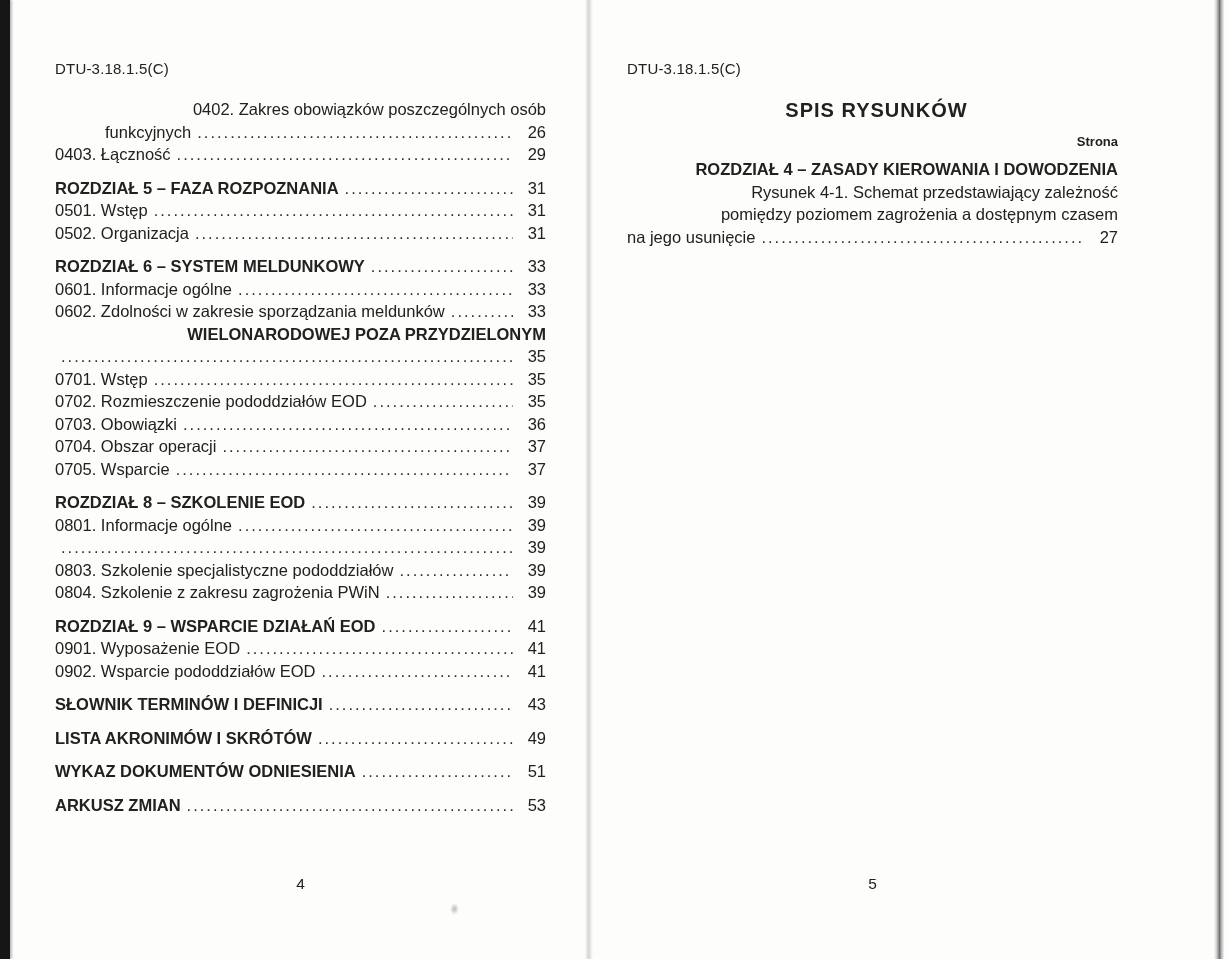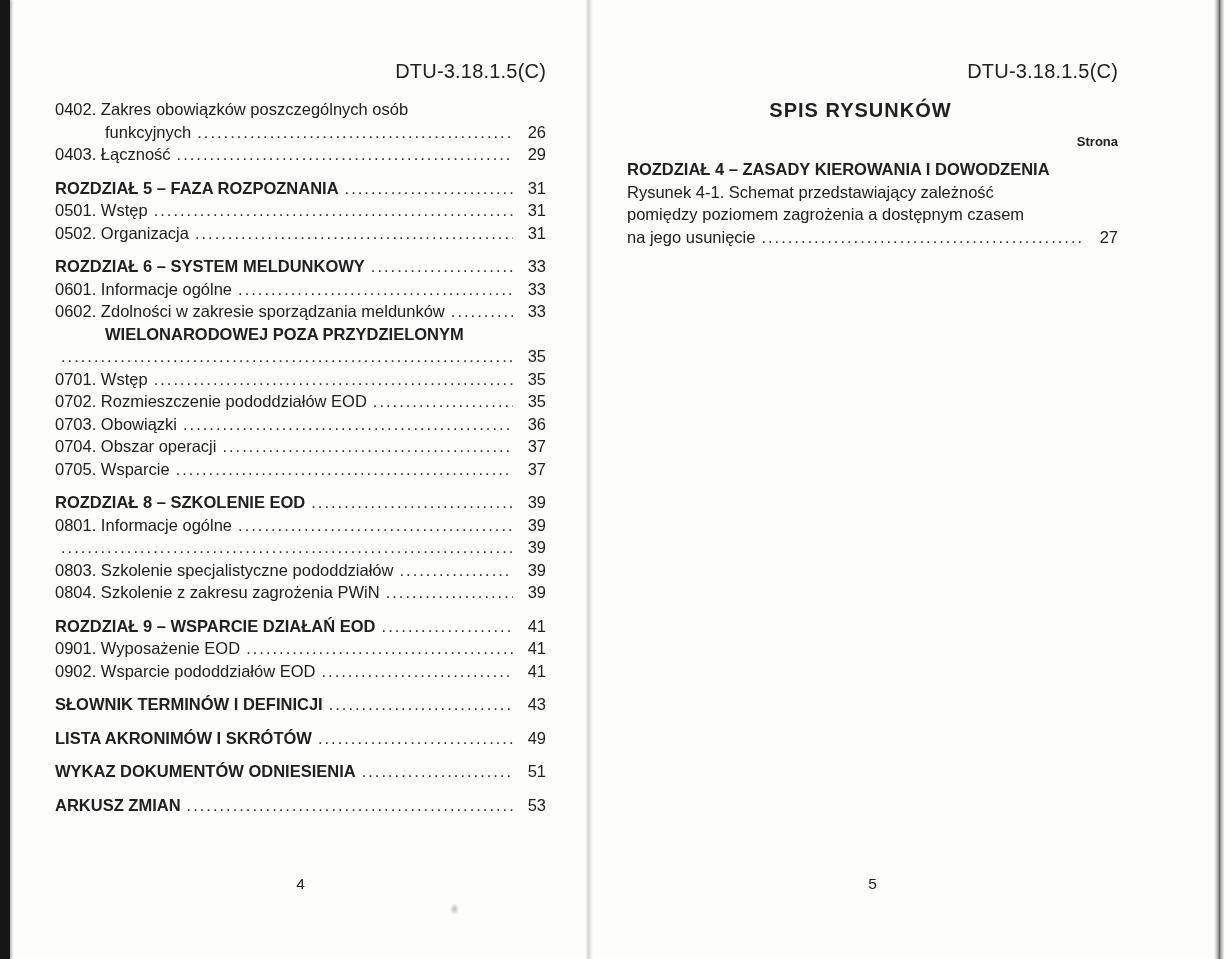--- a/index.html
+++ b/index.html
@@ -29,43 +29,43 @@
     background: linear-gradient(90deg, rgba(0,0,0,0) 0%, rgba(0,0,0,0.16) 45%, rgba(0,0,0,0.10) 62%, rgba(0,0,0,0) 100%);
   }
   .edge-right {
     position: absolute; left: 1214px; top: 0; width: 10px; height: 100%;
     background: linear-gradient(90deg, rgba(0,0,0,0) 0%, rgba(0,0,0,0.22) 30%, rgba(0,0,0,0.55) 55%, rgba(0,0,0,0.28) 75%, rgba(0,0,0,0.04) 100%);
   }
 
   
   .doc-ref {
     position: absolute; top: 60px; width: 491px;
-    text-align: right; font-size: 20px; letter-spacing: 0.2px;
+    font-size: 15px; letter-spacing: 0.2px;
   }
   .doc-ref.left  { left: 55px; }
   .doc-ref.right { left: 627px; }
 
   .toc { position: absolute; width: 491px; font-size: 16.5px; line-height: 22.5px; }
   #toc-left  { left: 55px;  top: 98px; }
   #toc-right { left: 627px; top: 158px; }
 
-  .row { display: flex; align-items: baseline; }
+  .row { display: flex; align-items: baseline; justify-content: flex-end; }
   .row.gap { margin-top: 11px; }
   .row .label { white-space: nowrap; }
   .row.bold .label { font-weight: 700; }
   .row.indent .label { padding-left: 50px; }
   .row .dots { flex: 1 1 auto; overflow: hidden; white-space: nowrap; margin-left: 6px; color: #2e2e2e; }
   .row .dots::before {
     content: "....................................................................................................................................";
     letter-spacing: 2px;
   }
   .row .pagenum { flex: 0 0 auto; min-width: 26px; margin-left: 7px; text-align: right; }
 
   .section-title {
-    position: absolute; top: 99px; left: 615px; width: 491px;
+    position: absolute; top: 99px; left: 631px; width: 491px;
     text-align: center; font-size: 20px; font-weight: 700; letter-spacing: 1px;
   }
   .col-label {
     position: absolute; top: 134px; left: 627px; width: 491px;
     text-align: right; font-size: 13px; font-weight: 700;
   }
 
   .page-num {
     position: absolute; top: 875px; width: 491px;
     text-align: center; font-size: 15.5px;

